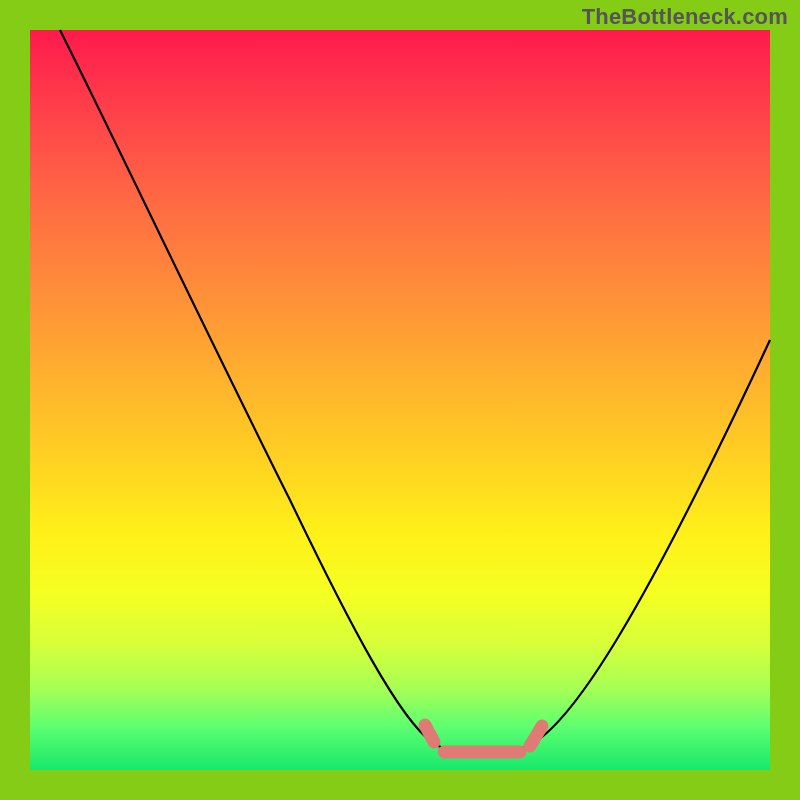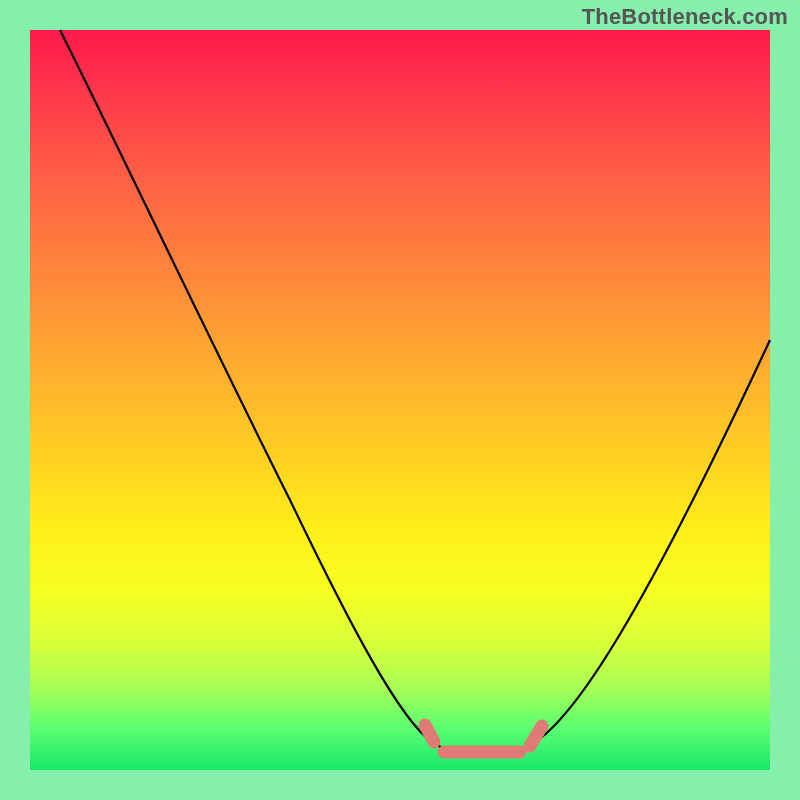--- a/index.html
+++ b/index.html
@@ -8,21 +8,21 @@
     width: 800px;
     height: 800px;
     background: #000;
     overflow: hidden;
     font-family: Arial, Helvetica, sans-serif;
   }
   .frame {
     position: relative;
     width: 800px;
     height: 800px;
-    background: #86efac;
+    background: #84cc16;
   }
   .plot-area {
     position: absolute;
     left: 30px;
     top: 30px;
     width: 740px;
     height: 740px;
     
     background: linear-gradient(
       to bottom,

